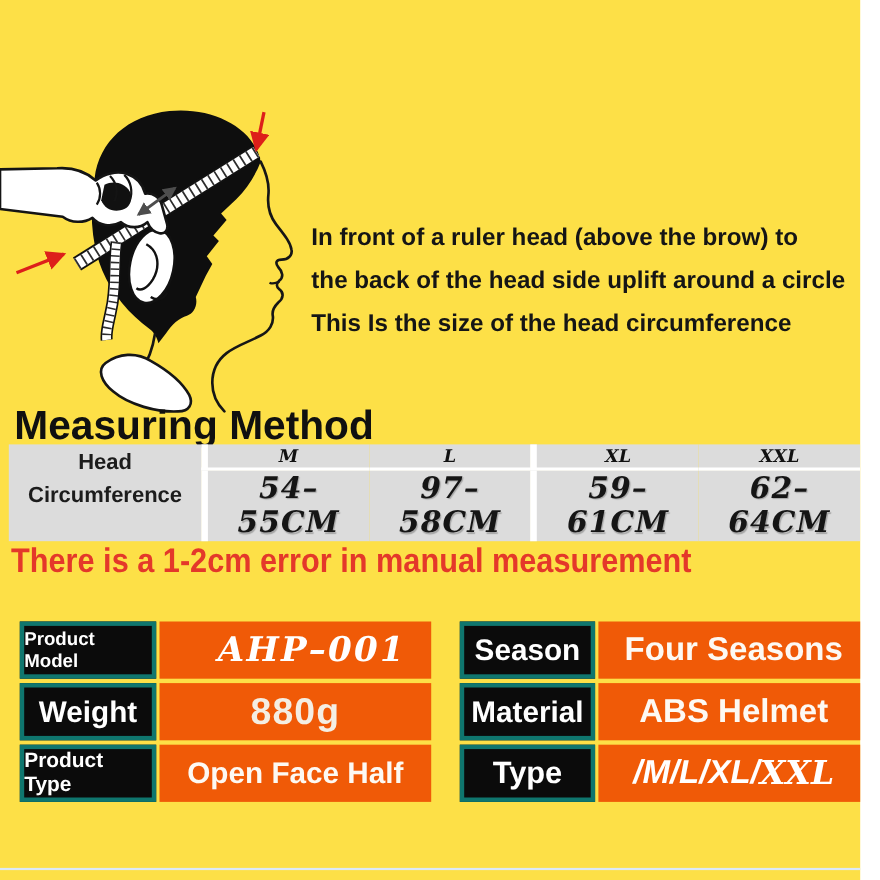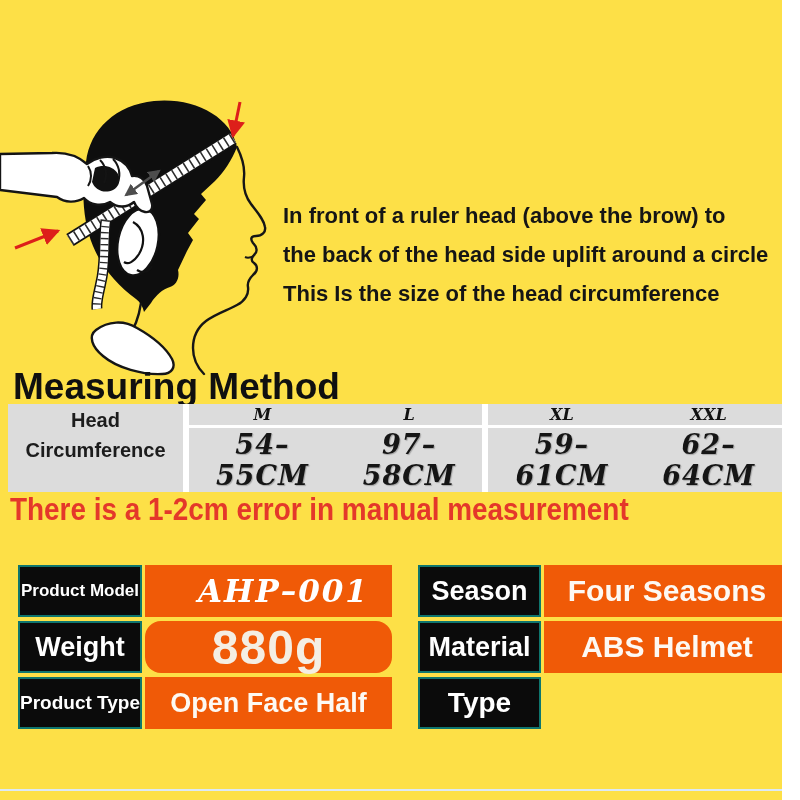--- a/index.html
+++ b/index.html
@@ -33,34 +33,34 @@
 
   
   .note{position:absolute;left:10px;top:492px;font-size:31px;font-weight:bold;
         color:#e4382a;white-space:nowrap;transform:scaleX(0.9);transform-origin:left top;}
 
   
   .spec-table{position:absolute;top:565px;display:flex;flex-direction:column;gap:4px;}
   .spec-left{left:18px;width:374px;}
   .spec-right{left:418px;width:372px;}
   .spec-row{display:flex;gap:3px;height:52px;}
-  .spec-label{background:#0b0b0b;color:#fff;border:2px solid #0f766e;
+  .spec-label{background:#0b0b0b;color:#fff;border:4px solid #0f766e;
               display:flex;align-items:center;justify-content:center;
               font-weight:bold;box-sizing:border-box;flex:0 0 auto;}
   .spec-left .spec-label{width:124px;}
   .spec-right .spec-label{width:123px;}
   .spec-value{background:#f05a07;color:#fff;flex:1 1 auto;
               display:flex;align-items:center;justify-content:center;
               font-weight:bold;box-sizing:border-box;}
   .lbl-sm{font-size:17px;}
   .lbl-md{font-size:19px;}
   .lbl-lg{font-size:27px;}
   .lbl-xl{font-size:28px;}
   .val-serif{font-family:"DejaVu Serif",serif;font-style:italic;font-size:31px;letter-spacing:2px;padding-left:30px;}
-  .val-880{font-size:48px;color:#f4eee3;letter-spacing:1px;border-radius:16px;}
+  .val-880{font-size:34px;color:#f4eee3;letter-spacing:1px;}
   .val-sans{font-size:27px;color:#fdf9f3;}
   .val-sans-lg{font-size:30px;color:#fdf9f3;}
   .val-size{font-size:30px;color:#fff;}
   .size-prefix{font-style:italic;font-weight:bold;}
   .size-xxl{font-family:"DejaVu Serif",serif;font-style:italic;font-weight:bold;}
 
   .bottom-line{position:absolute;left:0;top:789px;width:800px;height:2px;background:#dce9f5;}
 </style>
 </head>
 <body>
@@ -182,17 +182,21 @@
     <div class="spec-row">
       <div class="spec-label lbl-lg">Season</div>
       <div class="spec-value val-sans-lg">Four Seasons</div>
     </div>
     <div class="spec-row">
       <div class="spec-label lbl-lg">Material</div>
       <div class="spec-value val-sans-lg">ABS Helmet</div>
     </div>
     <div class="spec-row">
       <div class="spec-label lbl-xl">Type</div>
+      <div class="spec-value val-size">
+          <span class="size-prefix">/M/L/XL/</span>
+          <span class="size-xxl">XXL</span>
+        </div>
     </div>
   </div>
 
   <div class="bottom-line"></div>
 </div>
 
 </body></html>

